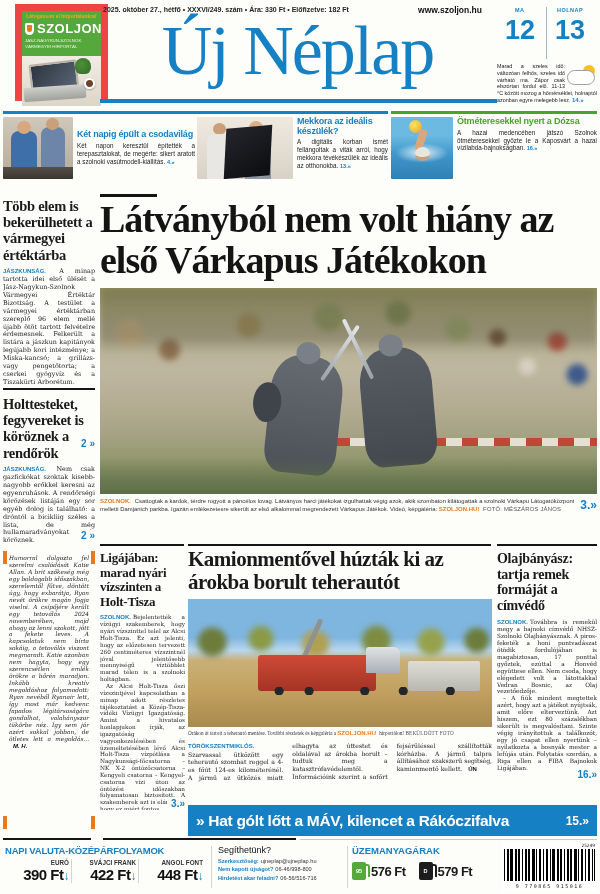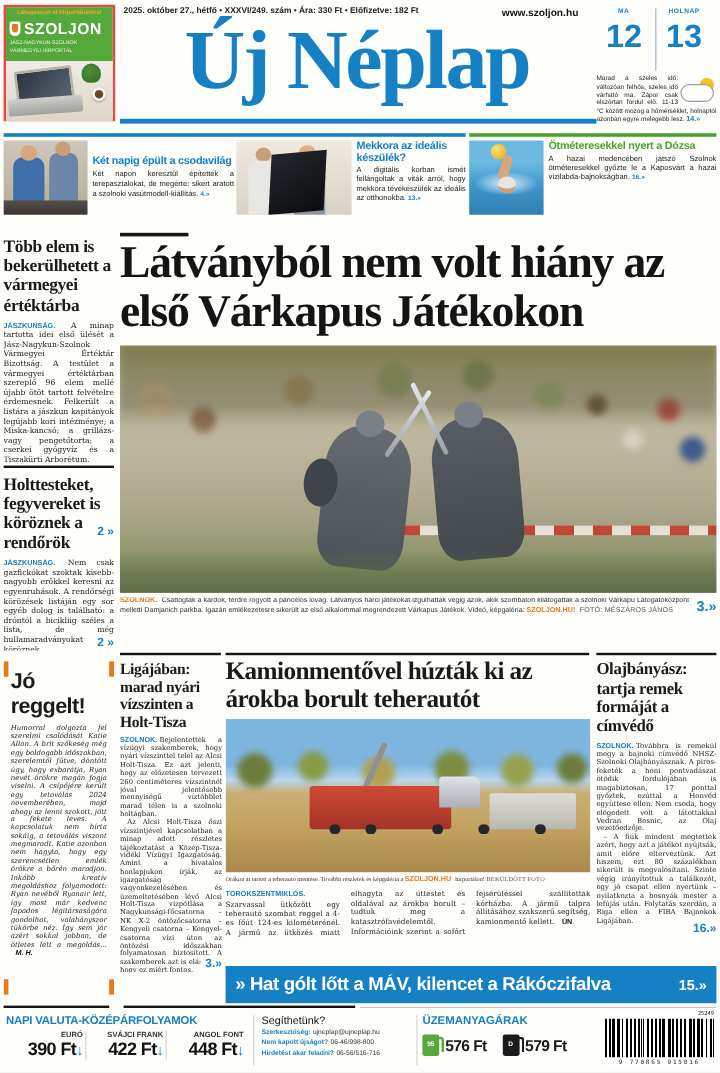--- a/index.html
+++ b/index.html
@@ -5,37 +5,37 @@
   html,body{margin:0;padding:0;background:#e8e8e8;}
   .page{position:relative;width:600px;height:894px;background:#fdfdfa;overflow:hidden;
         font-family:"Liberation Sans",sans-serif;color:#1a1a1a;}
   .abs{position:absolute;}
   .serif{font-family:"Liberation Serif",serif;}
   .bserif{font-family:"DejaVu Serif",serif;}
   .blue{color:#1580c4;}.green{color:#4aa32d;}
   .pageref{color:#1580c4;font-weight:bold;font-family:"Liberation Sans",sans-serif;}
 
   
-  .promo{left:3px;top:4px;width:93px;height:97px;border:2px solid #ef4444;box-sizing:border-box;background:#fff;}
+  .promo{left:15px;top:4px;width:93px;height:97px;border:7px solid #ef4444;box-sizing:border-box;background:#fff;}
   .promo-green{height:45px;background:#55a83b;padding:2px 3px;box-sizing:border-box;overflow:hidden;}
   .promo-tagline{font-size:5px;font-weight:bold;color:#f5a623;text-align:center;}
   .promo-brand-row{display:flex;align-items:center;gap:3px;margin-top:2px;}
   .promo-shield{width:9px;height:12px;background:#fff;border-radius:2px 2px 6px 6px;position:relative;flex:0 0 auto;}
   .promo-shield::after{content:"";position:absolute;left:2px;top:2px;width:5px;height:7px;border-radius:1px 1px 4px 4px;background:#e87a1e;}
   .promo-brand{font-size:13px;font-weight:bold;color:#fff;letter-spacing:.5px;}
   .promo-sub{font-size:4.4px;color:#e9f6e2;margin-top:2px;line-height:1.25;}
   .promo-photo{position:relative;height:50px;background:linear-gradient(180deg,#f1ede5,#ddd5c6);overflow:hidden;}
   .lp-screen{position:absolute;left:8px;top:6px;width:44px;height:26px;background:linear-gradient(135deg,#2c3440,#5a6675);transform:rotate(-7deg);border:2px solid #b9b3a6;border-radius:2px;}
   .lp-base{position:absolute;left:2px;top:30px;width:62px;height:14px;background:linear-gradient(#cfd0cc,#9fa19c);transform:rotate(-4deg);border-radius:2px;}
   .lp-plant{position:absolute;right:10px;top:2px;width:16px;height:16px;border-radius:50% 50% 40% 40%;background:radial-gradient(circle at 40% 40%,#4f8f3a,#2f6b27);}
   .lp-cup{position:absolute;right:6px;top:22px;width:11px;height:11px;border-radius:50%;background:radial-gradient(circle at 50% 50%,#6b4328 0 3px,#fff 4px);box-shadow:0 1px 2px rgba(0,0,0,.3);}
   .dateline{left:103px;top:6px;width:340px;font-size:7px;font-weight:bold;color:#222;}
   .website{left:372px;top:5px;width:110px;font-size:8.5px;font-weight:bold;color:#111;text-align:right;}
   .paper-title{left:98px;top:14px;width:399px;margin:0;text-align:center;font-family:"Liberation Serif",serif;
-               font-weight:bold;font-size:70px;line-height:1.05;color:#1580c4;letter-spacing:-2px;}
+               font-weight:normal;font-size:70px;line-height:1.05;color:#1580c4;letter-spacing:-2px;}
   .title-rule{left:100px;top:99px;width:397px;height:4px;background:#1580c4;}
   .weather{left:497px;top:3px;width:100px;height:102px;}
   .w-lab{font-size:5.5px;font-weight:bold;color:#1580c4;letter-spacing:.5px;}
   .w-temp{font-size:27px;font-weight:bold;color:#1580c4;line-height:1;}
   .w-div{position:absolute;left:49px;top:4px;width:1px;height:52px;background:#9fb7c6;}
   .w-text{position:absolute;left:0;top:60px;width:100px;font-size:5.4px;line-height:1.25;color:#222;text-align:justify;}
   .w-icon{float:right;width:30px;height:24px;margin:2px 0 1px 2px;position:relative;}
   .w-sun{position:absolute;right:2px;top:0;width:12px;height:12px;border-radius:50%;background:#f7c21e;}
   .w-cloud{position:absolute;left:0;top:5px;width:26px;height:13px;border-radius:10px;background:#fff;border:1.5px solid #9aa0a6;}
   .w-pageref{font-size:6px;}
@@ -336,21 +336,20 @@
 
   <div class="abs mid-rule mr1"></div>
   <div class="abs mid-rule mr2"></div>
   <div class="abs mid-rule mr3"></div>
 
   <div class="abs gm">
     <div class="gm-corner gm-tl"></div>
     <div class="gm-corner gm-tr"></div>
     <div class="gm-corner gm-bl"></div>
     <div class="gm-corner gm-br"></div>
-    <div class="gm-title">Jó reggelt!</div>
     <div class="gm-body">
       <span>Humorral dolgozta fel szerelmi csalódását Katie Allan. A brit szőkeség még egy boldogabb időszakban, szerelemtől fűtve, döntött úgy, hogy exbarátja, Ryan nevét örökre magán fogja viselni. A csípőjére került egy tetoválás 2024 novemberében, majd ahogy az lenni szokott, jött a fekete leves. A kapcsolatuk nem bírta sokáig, a tetoválás viszont megmaradt. Katie azonban nem hagyta, hogy egy szerencsétlen emlék örökre a bőrén maradjon. Inkább kreatív megoldáshoz folyamodott: Ryan nevéből Ryanair lett, így most már kedvenc fapados légitársaságára gondolhat, valahányszor tükörbe néz. Így sem jár azért sokkal jobban, de ötletes lett a megoldás...</span>
       <span class="byline">M. H.</span>
     </div>
   </div>
 
   <div class="abs water serif">
     <div class="water-title">Ligájában: marad nyári vízszinten a Holt-Tisza</div>
     <div class="small-body bserif">
       <p><span class="lead">SZOLNOK.</span><span>Bejelentették a vízügyi szakemberek, hogy nyári vízszinttel telel az Alcsi Holt-Tisza. Ez azt jelenti, hogy az előzetesen tervezett 260 centiméteres vízszintnél jóval jelentősebb mennyiségű víztöbblet marad télen is a szolnoki holtágban.</span></p>

